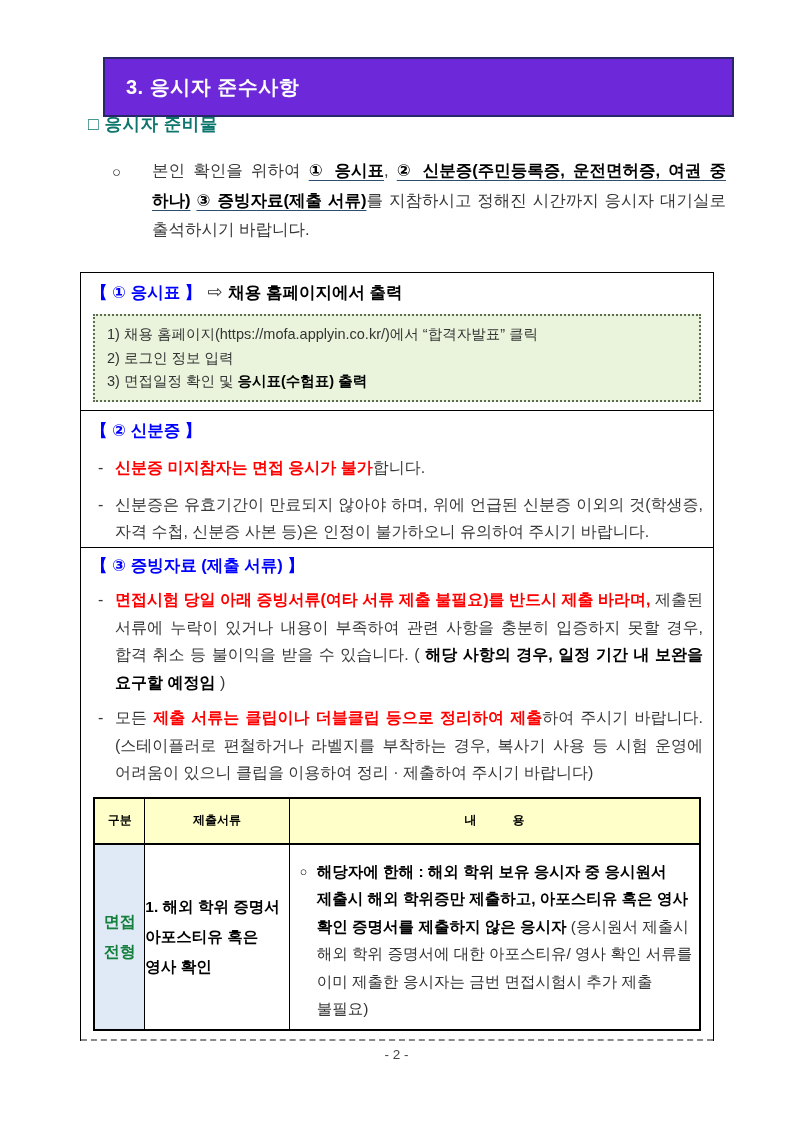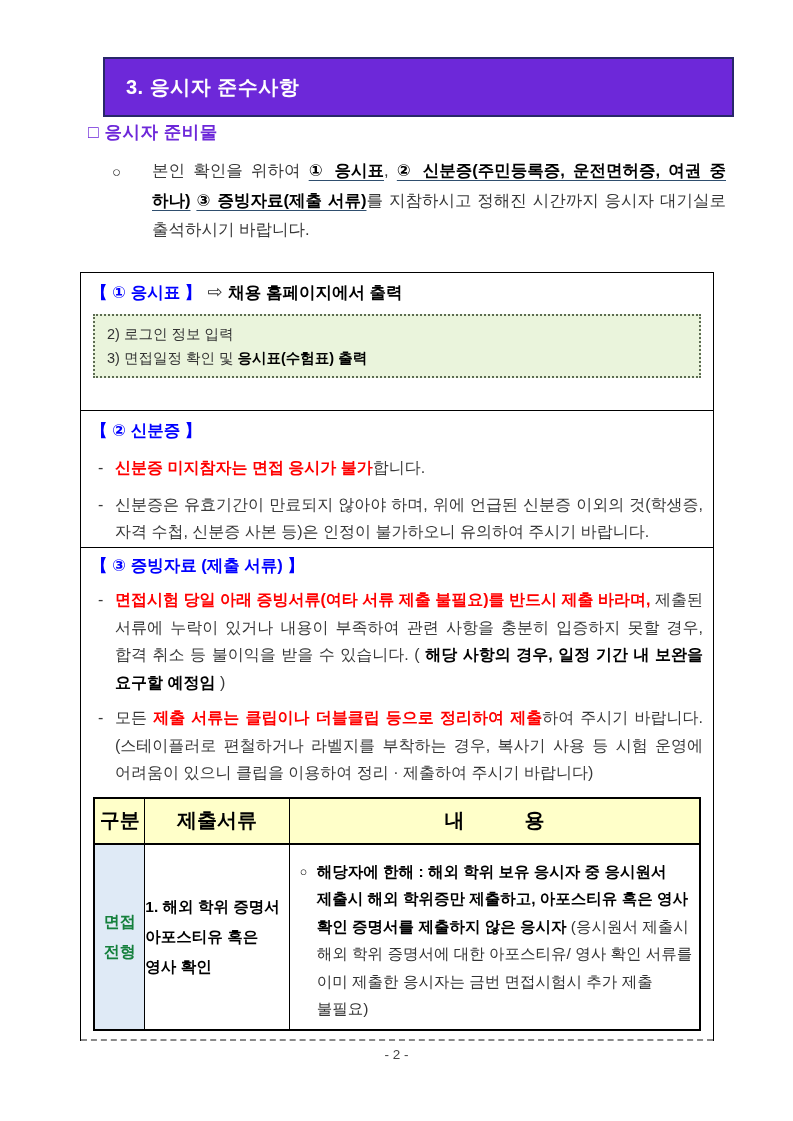--- a/index.html
+++ b/index.html
@@ -22,22 +22,22 @@
     border: 2px solid #28276A;
     display: flex; align-items: center;
     padding-left: 21px;
   }
   .title-bar .title-text {
     color: #ffffff; font-weight: bold; font-size: 20px; letter-spacing: 0.5px;
   }
   
   .prep-heading {
     position: absolute;
-    left: 88px; top: 120px;
-    font-size: 17.5px; font-weight: bold; color: #6d28d9;
+    left: 88px; top: 112px;
+    font-size: 17.5px; font-weight: bold; color: #0f766e;
     letter-spacing: 0.5px;
   }
   
   .intro {
     position: absolute;
     left: 112px; top: 156px;
     width: 602px;
     font-size: 16.5px; line-height: 29.5px;
   }
   .intro .circle-marker {
@@ -97,21 +97,21 @@
     margin: 10px auto 0 auto;
     width: 608px;
     border-collapse: collapse;
     border: 2.5px solid #000;
   }
   .doc-table th {
     background: #FFFFC9;
     border: 1.5px solid #000;
     border-bottom: 2px solid #000;
     height: 46px;
-    font-size: 20px; font-weight: bold; color: #000;
+    font-size: 12px; font-weight: bold; color: #000;
   }
   .doc-table td {
     border: 1.5px solid #000;
     vertical-align: middle;
     font-size: 15.5px; color: #333;
   }
   .doc-table .col-cat { width: 51px; }
   .doc-table .col-doc { width: 145px; }
   .doc-table .col-con { width: 412px; }
   td.cat-cell {
@@ -155,20 +155,21 @@
   <div class="intro">
     <span class="circle-marker">○</span>
     <div class="intro-text"><span>본인 확인을 위하여 </span><span class="bu">① 응시표</span><span>, </span><span class="bu">② 신분증(주민등록증, 운전면허증, 여권 중 하나)</span><span> </span><span class="bu">③ 증빙자료(제출 서류)</span><span>를 지참하시고 정해진 시간까지 응시자 대기실로 출석하시기 바랍니다.</span></div>
   </div>
 
   <div class="box-stack">
 
     <div class="box box1">
       <div class="box-heading"><span class="blue">【 ① 응시표 】</span><span class="arrow">⇨</span><span>채용 홈페이지에서 출력</span></div>
       <div class="green-box">
+        <div>1) 채용 홈페이지(https://mofa.applyin.co.kr/)에서 “합격자발표” 클릭</div>
         <div>2) 로그인 정보 입력</div>
         <div><span>3) 면접일정 확인 및 </span><span class="b">응시표(수험표) 출력</span></div>
       </div>
     </div>
 
     <div class="box box2">
       <div class="box-heading"><span class="blue">【 ② 신분증 】</span></div>
       <div class="hang i1">
         <span class="dash">-</span><span class="red">신분증 미지참자는 면접 응시가 불가</span><span>합니다.</span>
       </div>

